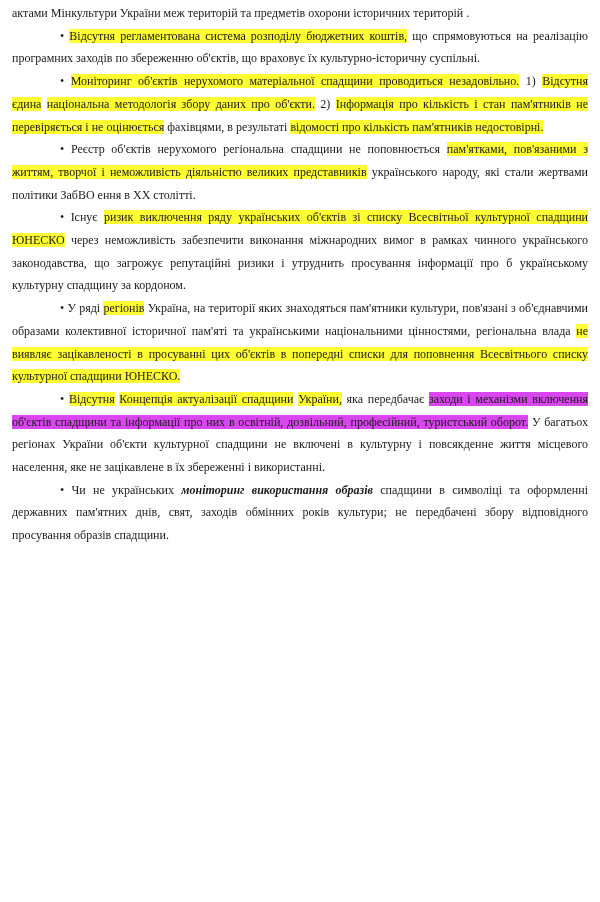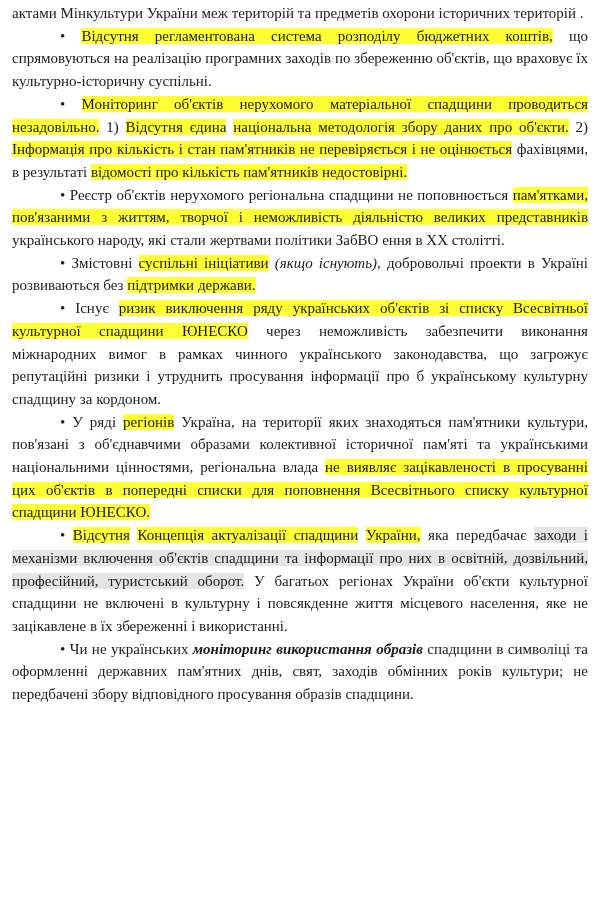--- a/index.html
+++ b/index.html
@@ -2,40 +2,39 @@
 <html><head>
 <meta charset="utf-8">
 <style>
   html, body { margin: 0; padding: 0; background: #ffffff; }
   body { width: 600px; height: 902px; overflow: hidden; }
   .page {
     position: relative;
     width: 576px;
     padding: 2px 0 0 12px;
     font-family: "Liberation Serif", "DejaVu Serif", serif;
-    font-size: 15px;
+    font-size: 12px;
     line-height: 22.7px;
     color: #1a1a1a;
     text-align: justify;
   }
   .page p { margin: 0; }
   .page p.item { text-indent: 48px; }
   .hl-y { background: #ffff33; }
-  .hl-c { background: #e5e5e5; }
+  .hl-c { background: #d946ef; }
   .b { font-weight: normal; }
   .i { font-style: italic; }
   .bi { font-weight: bold; font-style: italic; }
   .bullet { display: inline; }
 </style>
 </head>
 <body>
 
 <div class="page">
   <p><span>актами Мінкультури України меж територій та предметів охорони історичних територій .</span></p>
   <p class="item"><span class="bullet">• </span><span class="b hl-y">Відсутня регламентована система розподілу бюджетних коштів,</span><span> що спрямовуються на реалізацію програмних заходів по збереженню об'єктів, що враховує їх культурно-історичну суспільні.</span></p>
   <p class="item"><span class="bullet">• </span><span class="b hl-y">Моніторинг об'єктів нерухомого матеріальної спадщини проводиться незадовільно.</span><span> 1) </span><span class="b hl-y">Відсутня єдина</span><span> </span><span class="b hl-y">національна методологія збору даних про об'єкти.</span><span> 2) </span><span class="b hl-y">Інформація про кількість і стан пам'ятників не перевіряється і не оцінюється</span><span class="b"> фахівцями, в результаті </span><span class="b hl-y">відомості про кількість пам'ятників недостовірні.</span></p>
   <p class="item"><span class="bullet">• </span><span>Реєстр об'єктів нерухомого регіональна спадщини не поповнюється </span><span class="b hl-y">пам'ятками, пов'язаними з життям, творчої і неможливість діяльністю великих представників</span><span> українського народу, які стали жертвами політики ЗабВО ення в ХХ столітті.</span></p>
-  <p class="item"><span class="bullet">• </span><span>Змістовні </span><span class="b hl-y">суспільні ініціативи</span><span> </span><span class="i">(якщо існують),</span><span> добровольчі проекти в Україні розвиваються без </span><span class="b hl-y">підтримки держави.</span></p>
   <p class="item"><span class="bullet">• </span><span>Існує </span><span class="b hl-y">ризик виключення ряду українських об'єктів зі списку Всесвітньої культурної спадщини ЮНЕСКО</span><span> через неможливість забезпечити виконання міжнародних вимог в рамках чинного українського законодавства, що загрожує репутаційні ризики і утруднить просування інформації про б українському культурну спадщину за кордоном.</span></p>
   <p class="item"><span class="bullet">• </span><span>У ряді </span><span class="b hl-y">регіонів</span><span> Україна, на території яких знаходяться пам'ятники культури, пов'язані з об'єднавчими образами колективної історичної пам'яті та українськими національними цінностями, регіональна влада </span><span class="hl-y">не виявляє зацікавленості в просуванні цих об'єктів в попередні списки для поповнення Всесвітнього списку культурної спадщини ЮНЕСКО.</span></p>
   <p class="item"><span class="bullet">• </span><span class="hl-y">Відсутня</span><span> </span><span class="b hl-y">Концепція актуалізації спадщини</span><span> </span><span class="hl-y">України,</span><span> яка передбачає </span><span class="hl-c">заходи і механізми включення об'єктів спадщини та інформації про них в освітній, дозвільний, професійний, туристський оборот.</span><span> У багатьох регіонах України об'єкти культурної спадщини не включені в культурну і повсякденне життя місцевого населення, яке не зацікавлене в їх збереженні і використанні.</span></p>
   <p class="item"><span class="bullet">• </span><span>Чи не українських </span><span class="bi">моніторинг використання образів</span><span> спадщини в символіці та оформленні державних пам'ятних днів, свят, заходів обмінних років культури; не передбачені збору відповідного просування образів спадщини.</span></p>
 </div>
 
 </body></html>

